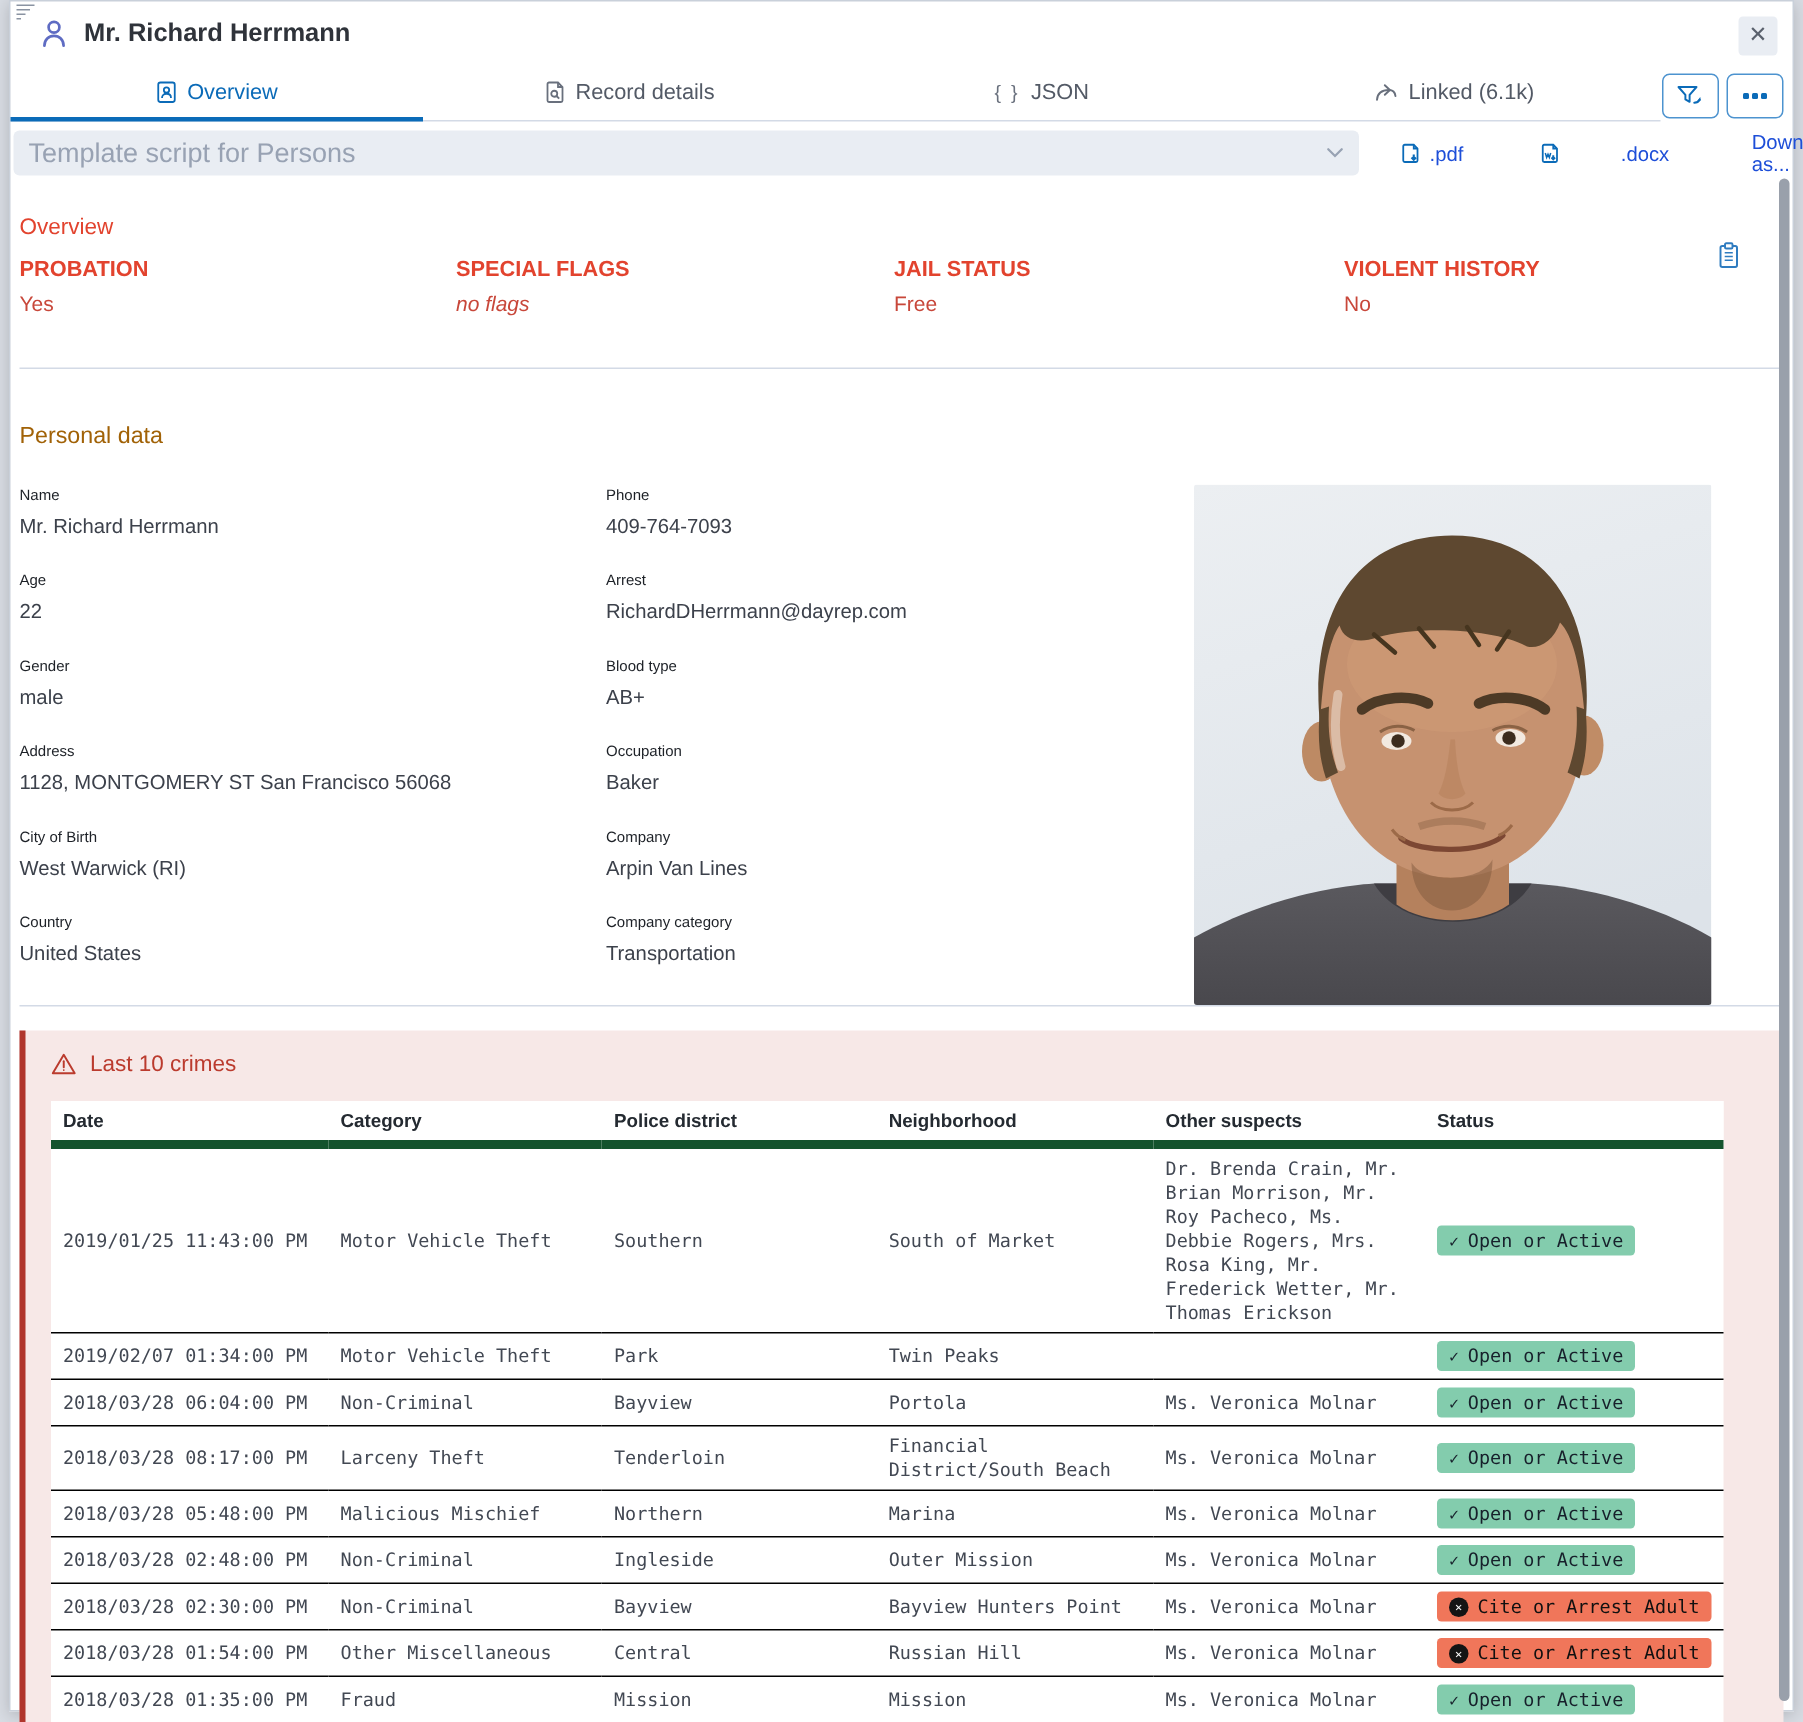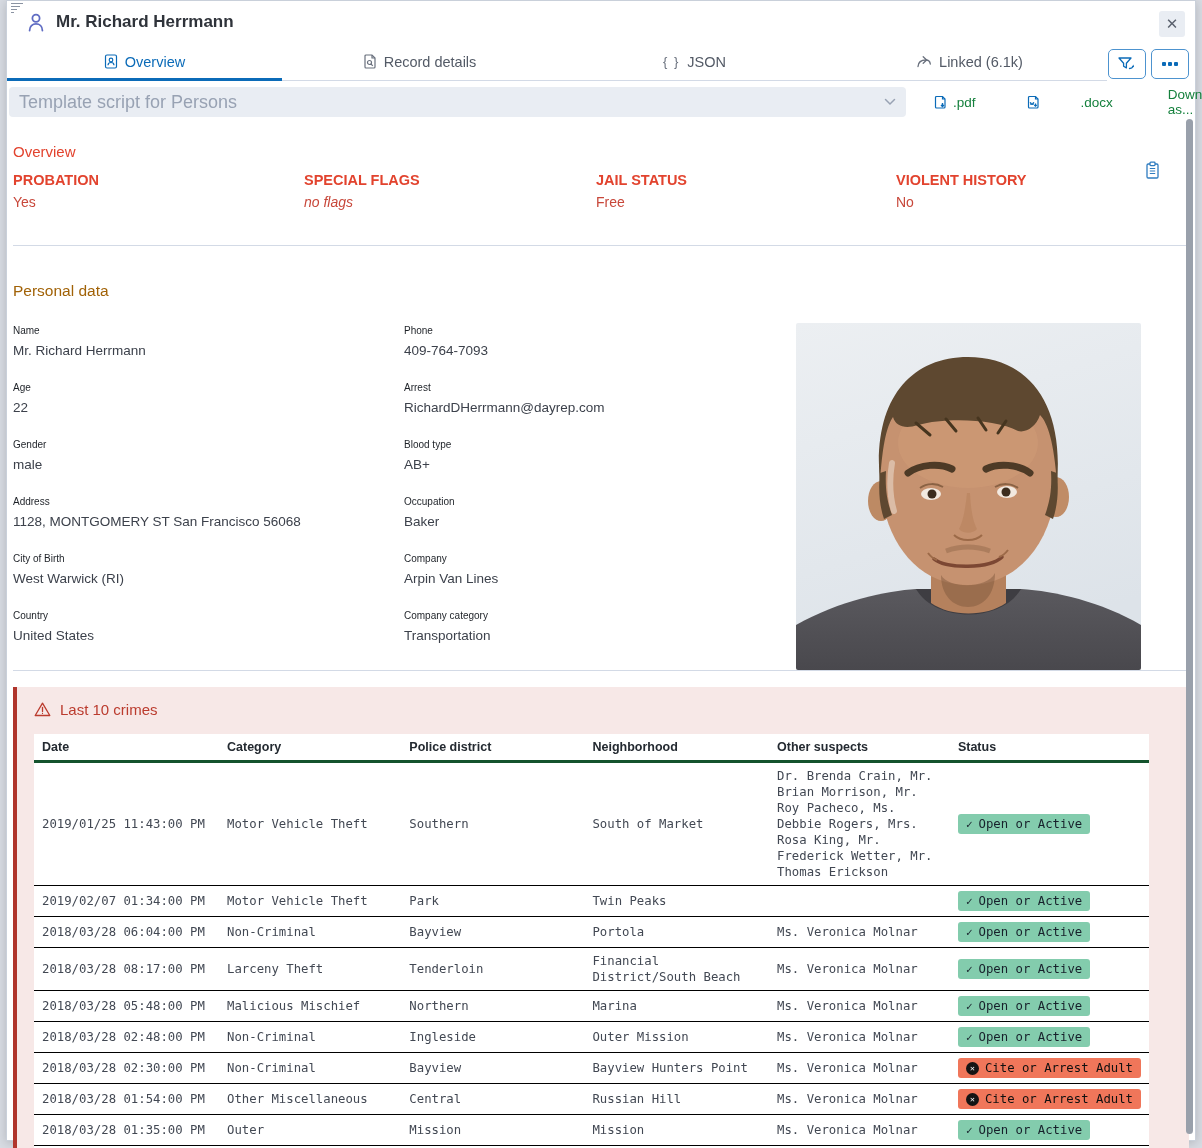--- a/index.html
+++ b/index.html
@@ -49,21 +49,21 @@
     color:#0b6bb8; cursor:pointer; display:flex; align-items:center; justify-content:center; gap:2px;
   }
   .icon-btn .sq { width:4px; height:4px; background:#0b6bb8; border-radius:1px; display:inline-block; }
   
   .toolbar { display:flex; align-items:center; margin:6px 8px 0 2px; height:30px; }
   .tpl-select {
     flex:0 0 897px; height:30px; background:#e9edf3; border:none; border-radius:4px;
     display:flex; align-items:center; padding:0 10px; cursor:pointer; color:#98a2b3; font-size:18px;
   }
   .tpl-select .ph { flex:1; text-align:left; }
-  .dl-link { display:inline-flex; align-items:flex-start; gap:5px; color:#15803d; font-size:13.5px; text-decoration:none; cursor:pointer; }
+  .dl-link { display:inline-flex; align-items:flex-start; gap:5px; color:#1d4ed8; font-size:13.5px; text-decoration:none; cursor:pointer; }
   .lnk-pdf { margin-left:27px; }
   .lnk-docx { margin-left:50px;gap:40px; }
   .lnk-dl { margin-left:55px; }
   
   .content { padding:0 6px; position:relative; }
   .copy-icon { position:absolute; right:34px; top:18px; cursor:pointer; }
   .ov-title { margin-top:26px; font-size:15px; color:#e2432e; }
   .flags { margin-top:10px; display:grid; grid-template-columns:291px 292px 300px 1fr; }
   .flag-label { font-size:14.5px; font-weight:bold; color:#e2432e; line-height:20px; }
   .flag-value { font-size:14px; color:#c8473a; line-height:20px; margin-top:2px; }
@@ -80,21 +80,21 @@
   .divider2 { border:none; border-top:1px solid #d3dae6; margin-top:0px; }
   
   .callout {
     margin:16px 0 0 0; background:#f7e8e7; border-left:4px solid #b0352c;
     padding:14px 0 16px 0;
   }
   .callout-head { display:flex; align-items:center; gap:9px; padding-left:17px; color:#bb3b2e; font-size:15px; }
   .crimes-table { border-collapse:collapse; margin:16px 40px 0 17px; background:#fff; width:calc(100% - 57px); }
   .crimes-table th {
     font-family:"Liberation Sans", sans-serif; font-size:12.5px; font-weight:bold; color:#242a31;
-    text-align:left; padding:6px 8px; border-bottom:3px solid #14532d; background:#fff;
+    text-align:left; padding:6px 8px; border-bottom:6px solid #14532d; background:#fff;
   }
   .crimes-table td {
     font-family:"DejaVu Sans Mono","Liberation Mono", monospace; font-size:12.3px; color:#424853;
     padding:5px 8px; border-top:1px solid #000000; vertical-align:middle; line-height:16px;
   }
   .crimes-table tr:first-child td { border-top:none; }
   .col-date{width:190px}.col-cat{width:186px}.col-dist{width:188px}
   .col-nbh{width:188px}.col-sus{width:186px}
   .badge {
     display:inline-flex; align-items:center; gap:6px; padding:2px 8px; border-radius:3px;
@@ -527,21 +527,21 @@
               <td>
                 <span class="badge v-bad">
                   <span class="b-icon">✕</span>
                   <span>Cite or Arrest Adult</span>
                 </span>
               </td>
             </tr>
 
             <tr>
               <td>2018/03/28 01:35:00 PM</td>
-              <td>Outer</td>
+              <td>Fraud</td>
               <td>Mission</td>
               <td>Mission</td>
               <td>Ms. Veronica Molnar</td>
               <td>
                 <span class="badge v-ok">
                   <span class="b-icon">✓</span>
                   <span>Open or Active</span>
                 </span>
               </td>
             </tr>

